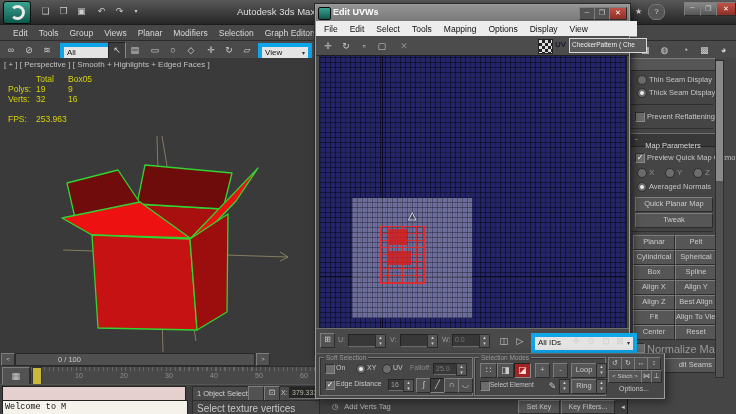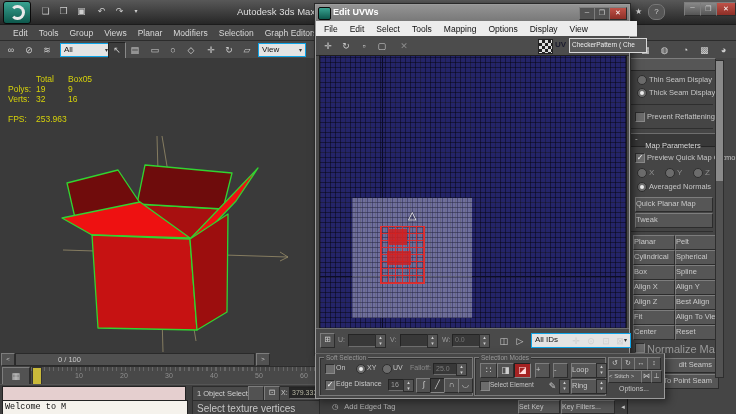--- a/index.html
+++ b/index.html
@@ -1,37 +1,37 @@
 <!DOCTYPE html>
 <html><head>
 <meta charset="utf-8">
 <style>
   html,body{margin:0;padding:0}
   body{width:736px;height:414px;position:relative;background:#3f3f3f;
        font-family:"Liberation Sans",sans-serif;overflow:hidden;color:#ccc}
   .abs{position:absolute}
   .lbl{color:#c6c6c6;font-size:8px;white-space:nowrap}
   .btn{background:#565656;border:1px solid;border-color:#7d7d7d #2c2c2c #2c2c2c #7d7d7d;
-       color:#c9c9c9;font-size:7.5px;text-align:left;overflow:hidden;white-space:nowrap;line-height:12px}
+       color:#c9c9c9;font-size:7.5px;text-align:center;overflow:hidden;white-space:nowrap;line-height:12px}
   .ibtn{background:#525252;border:1px solid;border-color:#7d7d7d #2c2c2c #2c2c2c #7d7d7d;
         color:#cfcfcf;text-align:center;font-size:9px;line-height:14px;overflow:hidden}
   .ibtn.flat{background:transparent;border-color:transparent}
   .pressed{background:#3c3c3c;border-color:#222 #888 #888 #222}
   .fld{background:#383838;border:1px solid;border-color:#242424 #6e6e6e #6e6e6e #242424;
        color:#9f9f9f;font-size:7px;line-height:10px;padding:0 2px;overflow:hidden;white-space:nowrap}
   .chk{width:8px;height:8px;background:#6c6c6c;border:1px solid;border-color:#2e2e2e #8a8a8a #8a8a8a #2e2e2e;
        font-size:8px;line-height:8px;color:#fff;text-align:center;overflow:hidden}
   .rad{width:8px;height:8px;border-radius:50%;background:#6c6c6c;border:1px solid #2e2e2e}
   .rad.on:after{content:"";position:absolute;margin:2px;width:4px;height:4px;border-radius:50%;background:#ededed;display:block}
   .grp{border:1px solid #7a7a7a;box-shadow:inset 1px 1px 0 #303030}
   .grplbl{position:absolute;top:-4px;left:4px;background:#474747;padding:0 2px;color:#9a9a9a;font-size:6.5px;white-space:nowrap}
   .spin{width:9px;background:#565656;border:1px solid #2c2c2c;text-align:center}
   .spin i{display:block;font-style:normal;font-size:5px;line-height:5.5px;color:#cfcfcf}
   .sep{background:#2e2e2e}
-  .drop{background:#e4e4e4;border:1px solid #0ea5e9;color:#111;font-size:8px;line-height:12px;
+  .drop{background:#e4e4e4;border:4px solid #0ea5e9;color:#111;font-size:8px;line-height:12px;
         padding:0 3px;overflow:hidden;white-space:nowrap}
   .drop .ar{float:right;font-size:6px;color:#333}
   .menuitem{font-size:8.5px;color:#d8d8d8;white-space:nowrap}
   .tick{position:absolute;top:5px;font-size:7px;color:#8f8f8f}
   .lockicon{position:relative;width:8px;height:5px;background:#c9c9c9;margin:5px auto 0}
   .lockicon:before{content:"";position:absolute;top:-4px;left:1px;width:4px;height:3px;
        border:1px solid #c9c9c9;border-bottom:none;border-radius:3px 3px 0 0}
   .logo i{display:block;margin:3px auto 0;width:9px;height:9px;border:3px solid #eaeaea;
        border-left-color:transparent;border-radius:50%}
   .uvcanvas{background-color:#242468;
@@ -100,20 +100,21 @@
   <div class="abs ibtn flat" style="left:238px;top:1px;width:16px;height:15px"><span>▱</span></div>
   <div class="abs drop" style="left:258px;top:2px;width:40px;height:12px"><span>View</span><span class="ar">▾</span></div>
   <div class="abs ibtn flat" style="left:636px;top:1px;width:17px;height:15px"><span>▦</span></div>
   <div class="abs ibtn flat" style="left:655px;top:1px;width:17px;height:15px"><span>◍</span></div>
   <div class="abs ibtn flat" style="left:676px;top:1px;width:17px;height:15px"><span>◔</span></div>
   <div class="abs ibtn flat" style="left:695px;top:1px;width:17px;height:15px"><span>▩</span></div>
   <div class="abs ibtn flat" style="left:714px;top:1px;width:17px;height:15px"><span>◕</span></div>
 </div>
 
 <div class="abs" style="left:0;top:58px;width:316px;height:294px;background:#3a3a3a;border-bottom:1px solid #202020;overflow:hidden">
+  <div class="abs" style="left:4px;top:2px;font-size:8px;color:#c2c2c2;white-space:nowrap">[ + ] [ Perspective ] [ Smooth + Highlights + Edged Faces ]</div>
 
   <div class="abs" style="left:0;top:0;color:#d6d20a;font-size:8.5px">
     <span class="abs" style="left:36px;top:16px">Total</span>
     <span class="abs" style="left:68px;top:16px">Box05</span>
     <span class="abs" style="left:8px;top:26px">Polys:</span>
     <span class="abs" style="left:36px;top:26px">19</span>
     <span class="abs" style="left:68px;top:26px">9</span>
     <span class="abs" style="left:8px;top:36px">Verts:</span>
     <span class="abs" style="left:36px;top:36px">32</span>
     <span class="abs" style="left:68px;top:36px">16</span>
@@ -176,21 +177,21 @@
   <div class="abs ibtn" style="left:264px;top:1px;width:14px;height:13px;font-size:8px;line-height:12px"><span>⊡</span></div>
   <span class="abs lbl" style="left:281px;top:4px;font-size:7px">X:</span>
   <div class="abs fld" style="left:289px;top:2px;width:27px;height:10px;background:#262626;color:#b9b9a5">
     <span>379.333</span>
   </div>
   <div class="abs" style="left:192px;top:15px;width:126px;height:13px;background:#454545;border:1px solid #2c2c2c">
     <span style="position:absolute;left:4px;top:2px;font-size:10px;color:#c6c6c6;white-space:nowrap">Select texture vertices</span>
   </div>
   <div class="abs" style="left:332px;top:15px;width:130px;height:13px;color:#b5b5b5;font-size:7.5px;line-height:13px">
     <span style="margin-right:4px">◷</span>
-    <span>Add Edged Tag</span>
+    <span>Add Verts Tag</span>
   </div>
   <div class="abs btn" style="left:518px;top:15px;width:40px;height:12px;font-size:7px"><span>Set Key</span></div>
   <div class="abs btn" style="left:561px;top:15px;width:52px;height:12px;font-size:7px"><span>Key Filters...</span></div>
   <div class="abs ibtn flat" style="left:616px;top:15px;width:12px;height:12px;font-size:7px;line-height:12px"><span>◂</span></div>
   <div class="abs ibtn flat" style="left:629px;top:15px;width:12px;height:12px;font-size:7px;line-height:12px"><span>▸</span></div>
   <div class="abs ibtn flat" style="left:642px;top:15px;width:12px;height:12px;font-size:7px;line-height:12px"><span>▸</span></div>
 </div>
 
 <div class="abs" style="left:658px;top:380px;width:78px;height:34px">
   <div class="abs ibtn flat" style="left:0;top:0;width:18px;height:15px"><span>⊙</span></div>
@@ -242,21 +243,20 @@
   <div class="abs btn" style="left:5px;top:237px;width:40px;height:13px"><span>Align Z</span></div>
   <div class="abs btn" style="left:47px;top:237px;width:40px;height:13px"><span>Best Align</span></div>
   <div class="abs btn" style="left:5px;top:252px;width:40px;height:13px"><span>Fit</span></div>
   <div class="abs btn" style="left:47px;top:252px;width:40px;height:13px"><span>Align To View</span></div>
   <div class="abs btn" style="left:5px;top:267px;width:40px;height:13px"><span>Center</span></div>
   <div class="abs btn" style="left:47px;top:267px;width:40px;height:13px"><span>Reset</span></div>
 
   <div class="abs chk" style="left:7px;top:285px"></div>
   <span class="abs lbl" style="left:19px;top:285px;font-size:11px;color:#9a9a9a">Normalize Map</span>
   <div class="abs btn" style="left:7px;top:300px;width:76px;height:13px;text-align:right;padding-right:6px"><span>dit Seams</span></div>
-  <div class="abs btn" style="left:7px;top:316px;width:76px;height:13px;text-align:right;padding-right:6px"><span>To Point Seam</span></div>
 
   <div class="abs" style="left:87px;top:2px;width:7px;height:316px;background:#525252;border:1px solid #2e2e2e">
     <div class="abs" style="left:0;top:0;width:7px;height:120px;background:#8a8a8a"></div>
   </div>
 </div>
 
 <div class="abs" style="left:315px;top:4px;width:313px;height:349px;background:#4a4a4a;border:1px solid #9c9c9c;outline:1px solid #2a2a2a;box-shadow:3px 3px 8px rgba(0,0,0,.55);z-index:3">
 
   <div class="abs" style="left:0;top:0;width:100%;height:31px;background:linear-gradient(#949494,#5f5f5f)">
     <div class="abs" style="left:2px;top:2px;width:11px;height:11px;background:linear-gradient(#39a391,#0d584c);border:1px solid #0a0a0a;border-radius:2px"></div>

